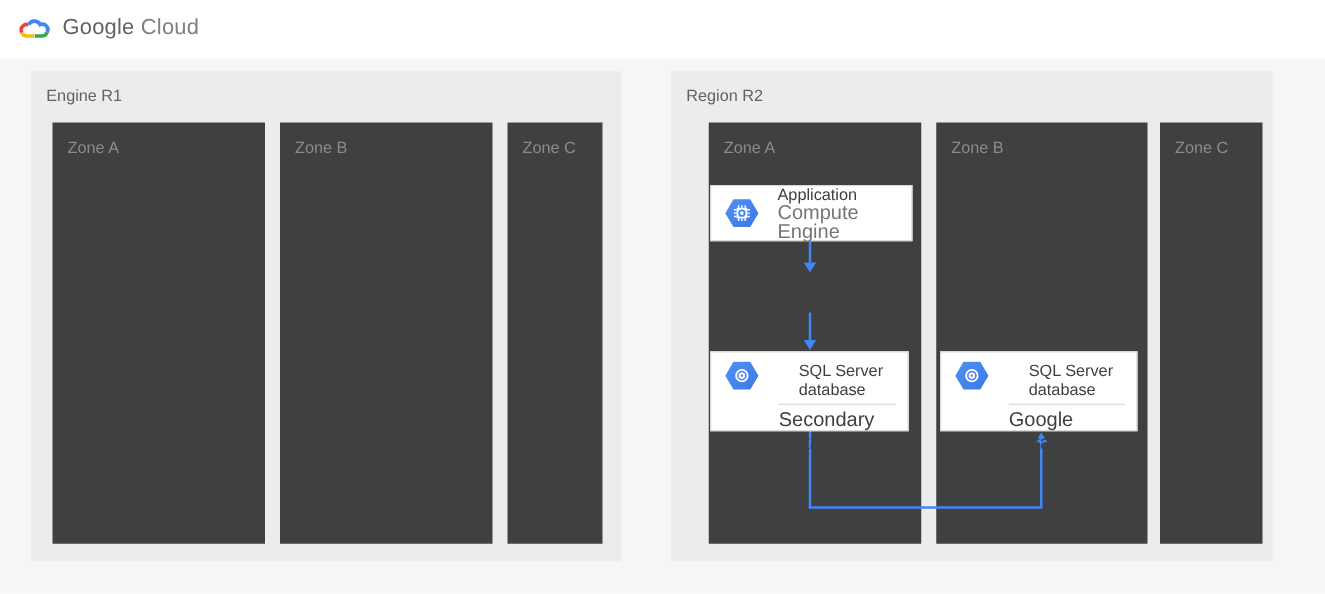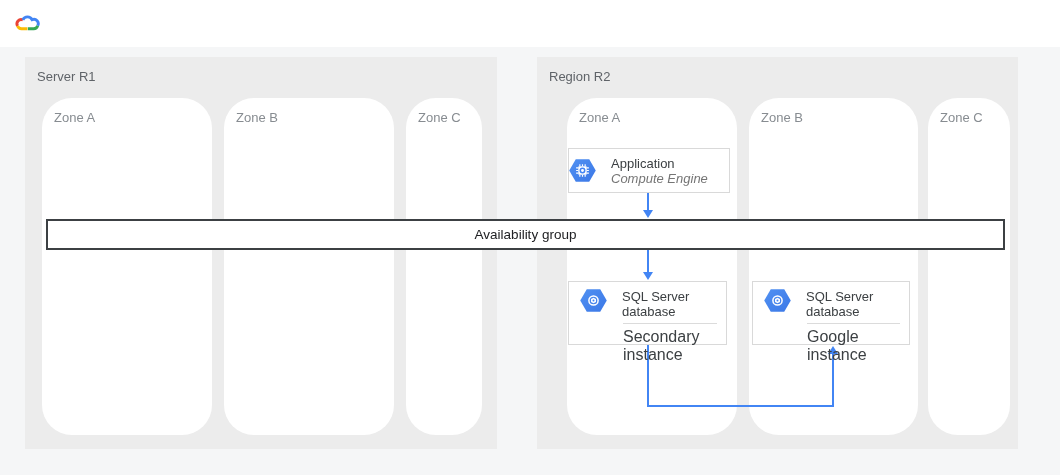--- a/index.html
+++ b/index.html
@@ -13,44 +13,44 @@
   .brand-google{color:#5f6368;font-weight:500;}
   .brand-cloud{color:#7d8186;font-weight:400;}
 
   .canvas{position:absolute;left:0;top:47px;width:1060px;height:428px;background:#f5f6f7;}
 
   .region{position:absolute;top:10px;height:392px;background:#ececec;}
   .region-r1{left:25px;width:472px;}
   .region-r2{left:537px;width:481px;}
   .region-label{position:absolute;left:12px;top:12px;font-size:13px;color:#5f6368;}
 
-  .zone{position:absolute;top:41px;height:337px;background:#ffffff;border-radius:30px;}
+  .zone{position:absolute;top:41px;height:337px;background:#404040;}
   .zone-label{position:absolute;left:12px;top:12px;font-size:13px;color:#878c91;}
   .r1-za{left:17px;width:170px;}
   .r1-zb{left:199px;width:170px;}
   .r1-zc{left:381px;width:76px;}
   .r2-za{left:30px;width:170px;}
   .r2-zb{left:212px;width:169px;}
   .r2-zc{left:391px;width:82px;}
 
   .avail-bar{
     position:absolute;left:46px;top:172px;width:959px;height:31px;box-sizing:border-box;
     background:#ffffff;border:2px solid #3c4043;display:flex;align-items:center;justify-content:center;
     font-size:13.5px;color:#202124;z-index:5;
   }
 
   .node{position:absolute;background:#ffffff;border:1px solid #d9d9d9;box-sizing:border-box;z-index:6;}
-  .app-node{left:568px;top:101px;width:162px;height:45px;display:flex;align-items:center;gap:15px;}
+  .app-node{left:568px;top:101px;width:162px;height:45px;display:flex;align-items:center;gap:15px;padding-left:11px;}
   .node-title{font-size:13px;font-weight:500;color:#3c4043;line-height:15px;}
-  .node-sub{font-size:13px;color:#757575;line-height:15px;font-style:italic;}
+  .node-sub{font-size:16px;color:#757575;line-height:15px;}
 
   .sql-node{width:159px;height:64px;top:234px;}
   .sql-node.standby{left:752px;width:158px;}
   .sql-node.secondary{left:568px;}
-  .sql-row{display:flex;gap:15px;padding:7px 0 0 11px;}
+  .sql-row{display:flex;gap:32px;padding:7px 0 0 11px;}
   .sql-title{font-size:13px;font-weight:400;color:#3c4043;line-height:15px;}
   .sql-divider{position:absolute;left:54px;right:9px;top:41px;height:1px;background:#dbdbdb;}
   .sql-instance{position:absolute;left:54px;top:46px;font-size:16px;color:#3c4043;}
 
   .vline{position:absolute;width:2px;background:#4285f4;z-index:4;}
   .hline{position:absolute;height:2px;background:#4285f4;z-index:4;}
   .arrow-down{position:absolute;width:0;height:0;border-left:5px solid transparent;border-right:5px solid transparent;border-top:8px solid #4285f4;z-index:4;}
   .arrow-up{position:absolute;width:0;height:0;border-left:5px solid transparent;border-right:5px solid transparent;border-bottom:8px solid #4285f4;z-index:4;}
 
   .sync-label{position:absolute;left:640px;top:341px;width:200px;text-align:center;font-size:13px;color:#202124;z-index:7;}
@@ -71,27 +71,31 @@
 <div class="header">
   <div class="logo">
     <svg class="hex-icon" width="27" height="21" viewBox="0 0 24 19">
       <g fill="none" stroke-width="2.6">
         <path d="M3,13.6 A3.9,3.9 0 0 1 7.8,8.0" stroke="#EA4335"></path>
         <path d="M7.8,8.0 A4.7,4.7 0 0 1 16.2,7.9 A3.9,3.9 0 0 1 21.2,13.4" stroke="#4285F4"></path>
         <path d="M21.2,13.4 A3.9,3.9 0 0 1 17.6,16.1 L12.3,16.1" stroke="#34A853"></path>
         <path d="M11.9,16.1 L6.6,16.1 A3.9,3.9 0 0 1 3,13.6" stroke="#FBBC04"></path>
       </g>
     </svg>
+    <div class="logo-text">
+      <span class="brand-google">Google</span>
+      <span class="brand-cloud">Cloud</span>
+    </div>
   </div>
 </div>
 
 <div class="canvas">
 
   <div class="region region-r1">
-    <div class="region-label">Server R1</div>
+    <div class="region-label">Engine R1</div>
     <div class="zone r1-za">
       <div class="zone-label">Zone A</div>
     </div>
     <div class="zone r1-zb">
       <div class="zone-label">Zone B</div>
     </div>
     <div class="zone r1-zc">
       <div class="zone-label">Zone C</div>
     </div>
   </div>
@@ -102,23 +106,20 @@
       <div class="zone-label">Zone A</div>
     </div>
     <div class="zone r2-zb">
       <div class="zone-label">Zone B</div>
     </div>
     <div class="zone r2-zc">
       <div class="zone-label">Zone C</div>
     </div>
   </div>
 
-  <div class="avail-bar">
-    <span>Availability group</span>
-  </div>
 
   <div class="node app-node">
     <svg class="hex-icon" width="27" height="23" viewBox="0 0 30 26">
       <polygon points="0,13 7.4,0.4 22.6,0.4 30,13 22.6,25.6 7.4,25.6" fill="url(#hexg)"></polygon>
       <g stroke="#ffffff" stroke-width="1.3">
         <path d="M12,5.8v2.4 M15,5.8v2.4 M18,5.8v2.4 M12,17.8v2.4 M15,17.8v2.4 M18,17.8v2.4 M7.8,10h2.4 M7.8,13h2.4 M7.8,16h2.4 M19.8,10h2.4 M19.8,13h2.4 M19.8,16h2.4"></path>
       </g>
       <rect x="10.2" y="8.2" width="9.6" height="9.6" rx="0.8" fill="#ffffff"></rect>
       <circle cx="15" cy="13" r="2.5" fill="none" stroke="#4285F4" stroke-width="1.7"></circle>
     </svg>

